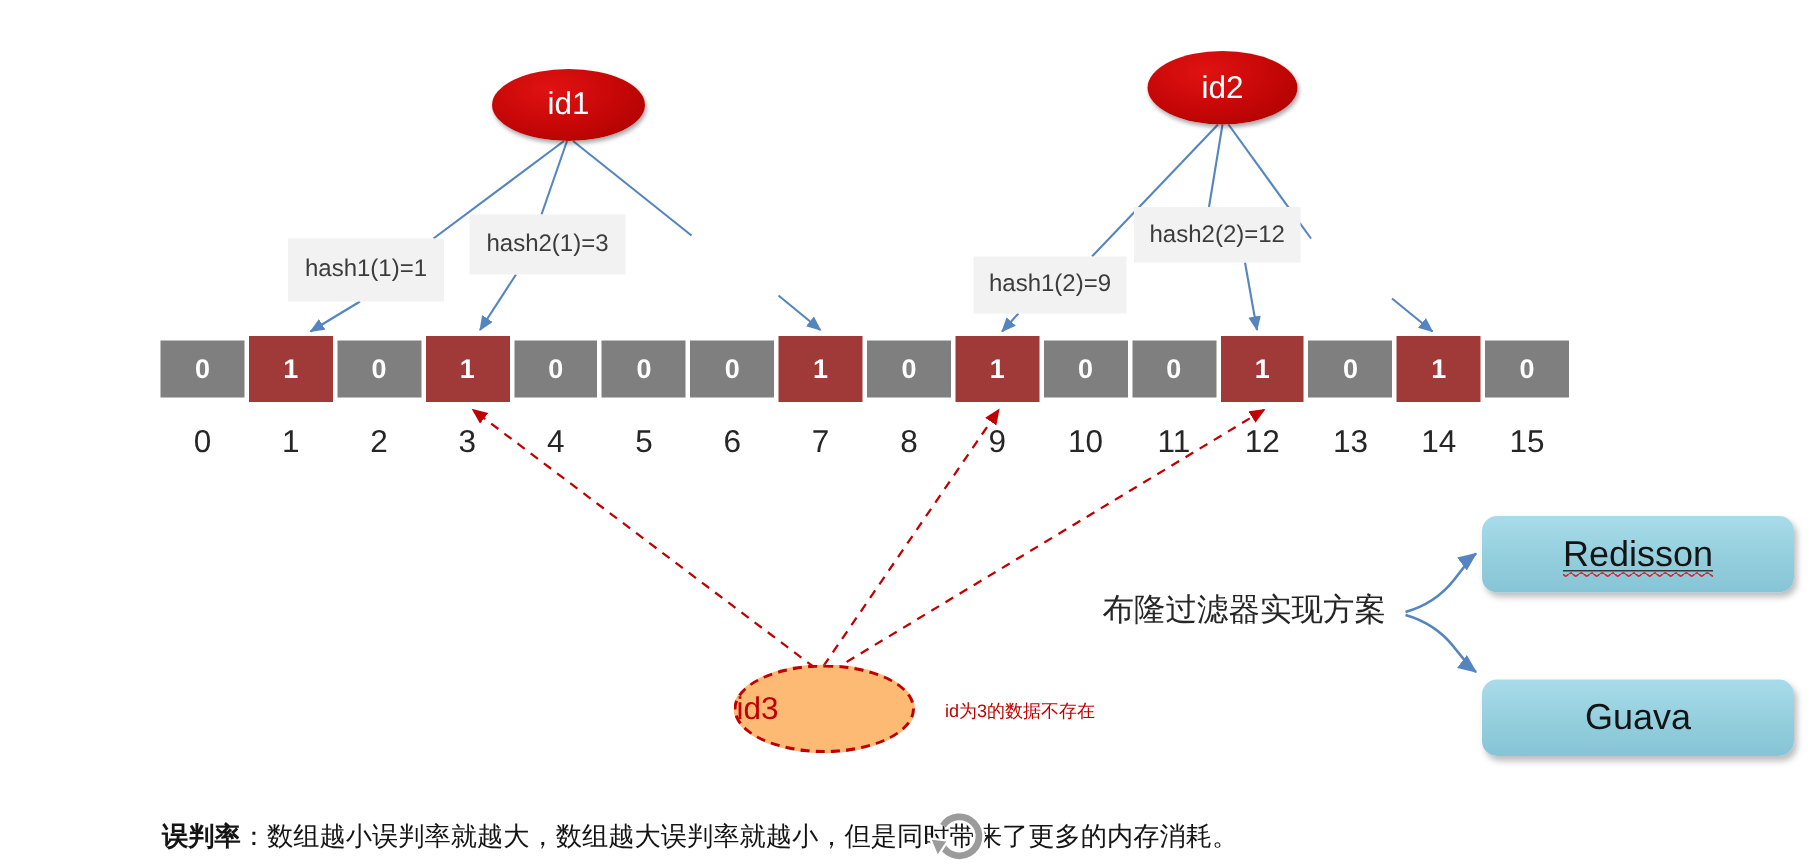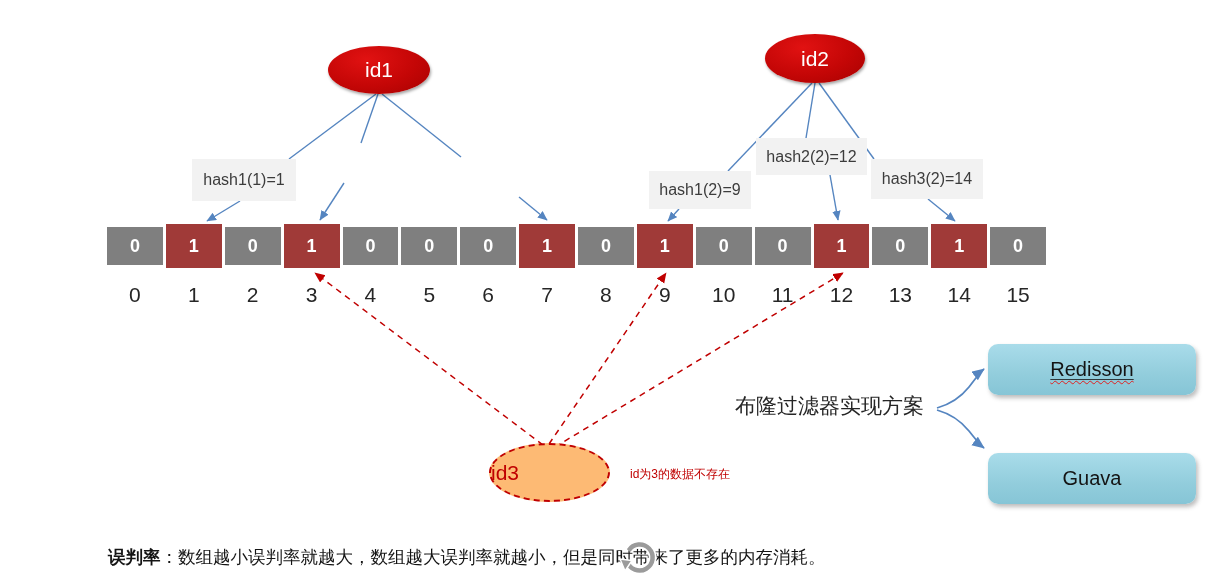--- a/index.html
+++ b/index.html
@@ -37,21 +37,21 @@
   
   .id3-ellipse{position:absolute;left:489px;top:443px;width:117px;height:55px;border:2px dashed var(--note-red,#c00000);
     border-radius:50%;color:var(--note-red,#c00000);font-size:21px;display:flex;align-items:center;justify-content:flex-start;background:#fdba74;}
   .id3-note{position:absolute;left:630px;top:466px;font-size:12px;color:var(--note-red,#c00000);white-space:nowrap;}
 
   
   .impl-label{position:absolute;left:735px;top:392px;font-size:21px;color:#262626;white-space:nowrap;}
   .impl-box{position:absolute;left:988px;width:208px;height:51px;border-radius:10px;
     background:linear-gradient(180deg,#a9dcea 0%,var(--impl-box,#92cddc) 60%,#86c5d6 100%);
     box-shadow:2px 3px 4px rgba(90,90,90,.4);display:flex;align-items:center;justify-content:center;
-    font-size:20px;color:#141414;}
+    font-size:24px;color:#141414;}
   .impl-box.first{top:344px;}
   .impl-box.second{top:425px;margin-top:28px;}
   .u-wavy{text-decoration:underline wavy #e02020 1px;text-underline-offset:4px;}
   .u-solid{text-decoration:underline solid rgba(30,30,30,.85) 1px;text-underline-offset:3px;}
 
   
   .footer{position:absolute;left:108px;top:545px;font-size:17.5px;color:#141414;white-space:nowrap;}
   .footer b{font-weight:bold;margin-top:44px;}
 
   .cursor-icon{position:absolute;left:618px;top:538px;width:42px;height:40px;}
@@ -102,23 +102,23 @@
   </svg>
 
   <div class="red-ellipse e-id1">
     <span>id1</span>
   </div>
   <div class="red-ellipse e-id2">
     <span>id2</span>
   </div>
 
   <div class="hb hb0">hash1(1)=1</div>
+  <div class="hb hb1">hash2(1)=3</div>
   <div class="hb hb3">hash1(2)=9</div>
   <div class="hb hb4">hash2(2)=12</div>
-  <div class="hb hb5">hash3(2)=14</div>
 
   <div class="bit-array">
       <div class="cell">0</div>
       <div class="cell set">1</div>
       <div class="cell">0</div>
       <div class="cell set">1</div>
       <div class="cell">0</div>
       <div class="cell">0</div>
       <div class="cell">0</div>
       <div class="cell set">1</div>

